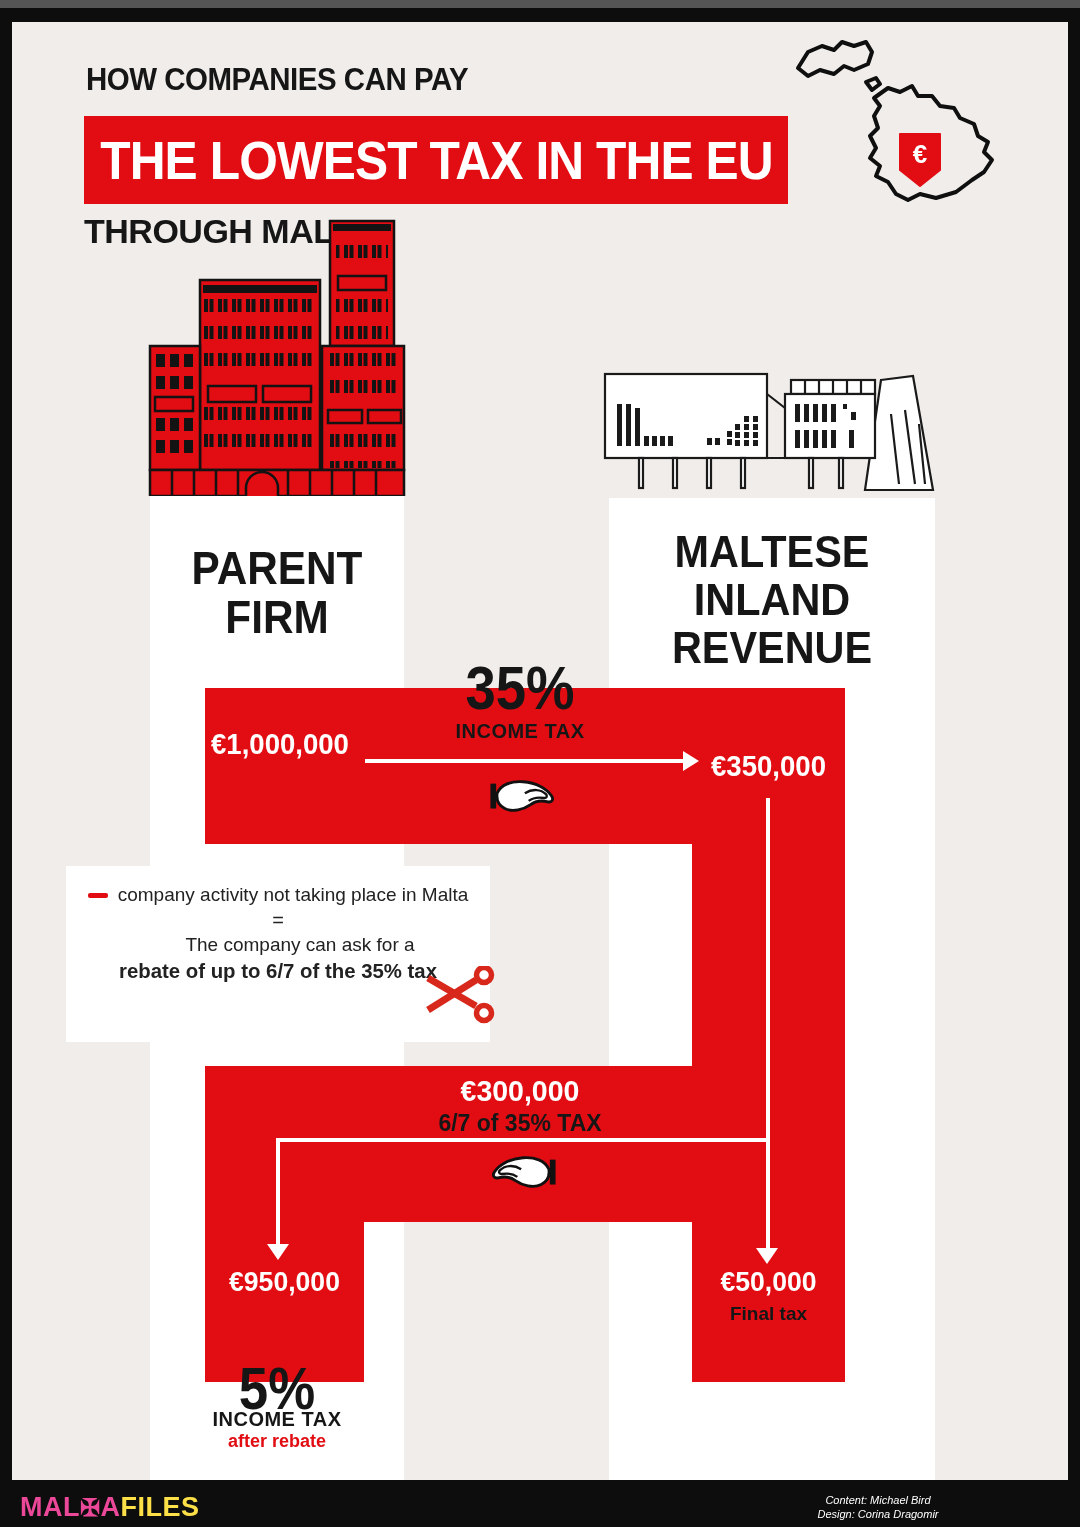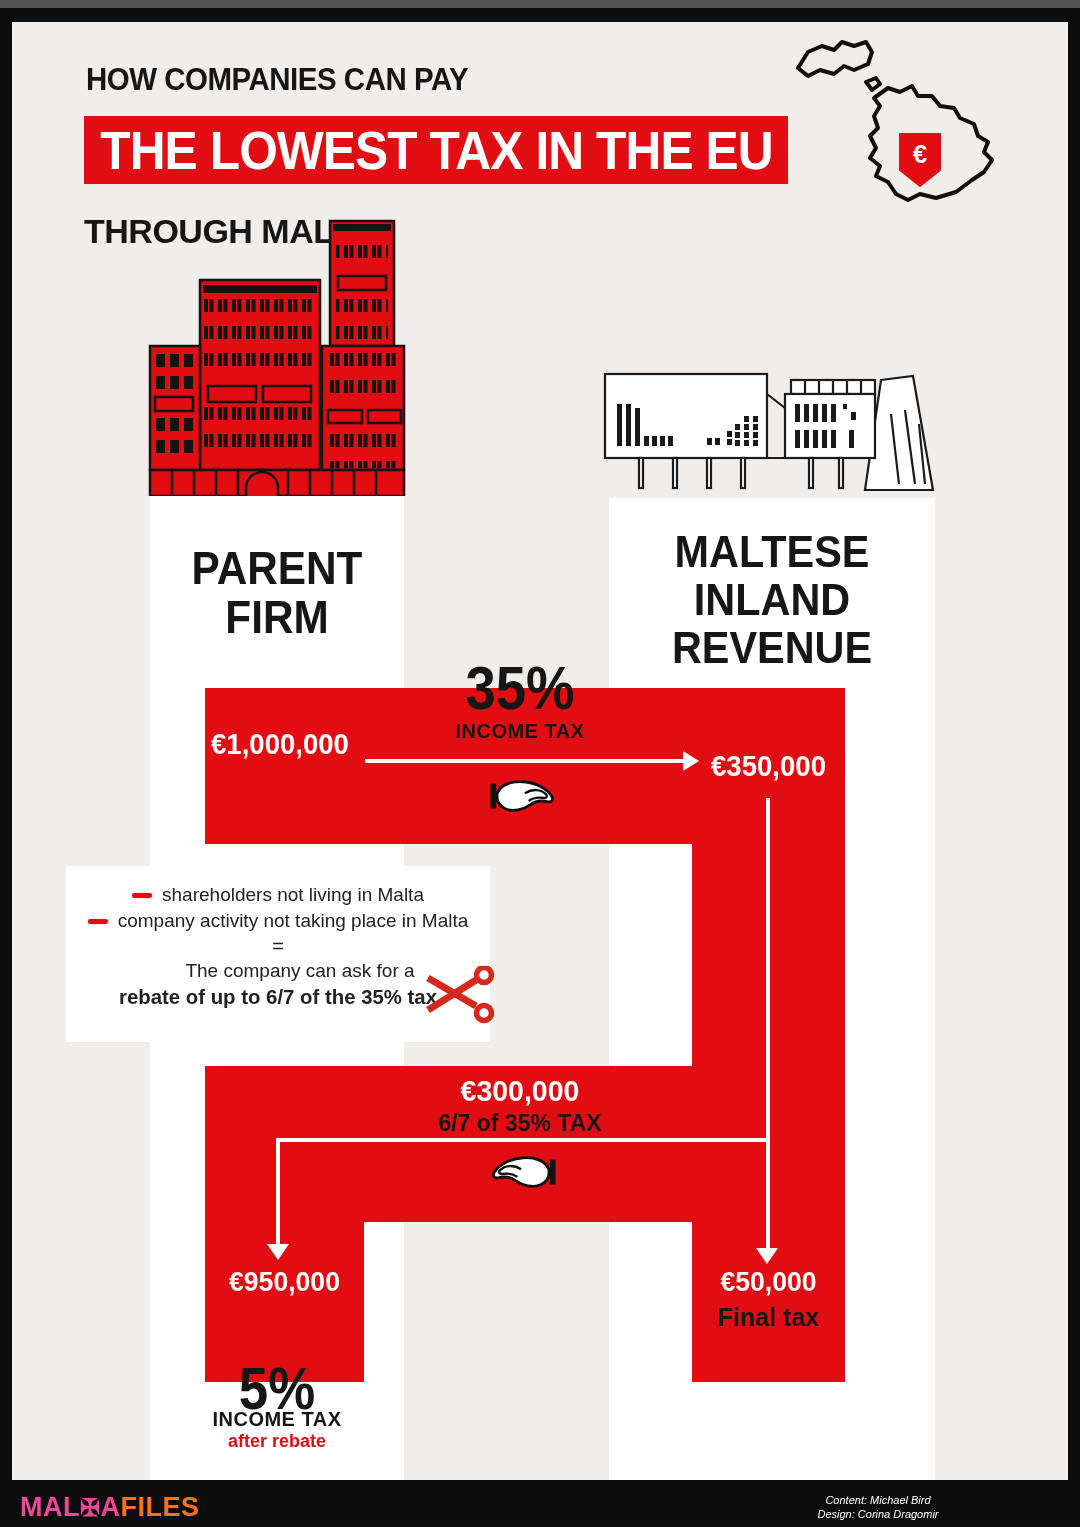--- a/index.html
+++ b/index.html
@@ -22,33 +22,33 @@
   .sqx92{transform:scaleX(0.92);transform-origin:center;}
   .sqx95{transform:scaleX(0.95);transform-origin:center;}
   .wline{background:#ffffff;}
   .arrow-right{width:0;height:0;border-left:16px solid #fff;border-top:10px solid transparent;border-bottom:10px solid transparent;}
   .arrow-down{width:0;height:0;border-top:16px solid #fff;border-left:11px solid transparent;border-right:11px solid transparent;}
   .infobox{background:#ffffff;}
   .cond-row{display:flex;align-items:center;justify-content:center;gap:10px;height:26px;font-size:19px;color:#222;}
   .dash{display:inline-block;width:20px;height:5px;background:#e20d13;border-radius:2px;flex:0 0 auto;}
   .footer-logo{font-size:27px;font-weight:bold;letter-spacing:0.5px;white-space:nowrap;}
   .logo-red{color:#ec4899;}
-  .logo-white{color:#f97316;text-align:center;}
+  .logo-white{color:#fde047;text-align:center;}
   .credits{font-size:11px;line-height:14px;font-style:italic;color:#ffffff;text-align:right;}
 </style>
 </head>
 <body>
 
 <div class="page">
 
   <div class="abs whitecol" style="left:150px;top:487px;width:254px;height:985px;"></div>
   <div class="abs whitecol" style="left:609px;top:490px;width:326px;height:982px;"></div>
 
   <div class="abs bold ink cond sqx95" style="left:86px;top:54px;font-size:31px;transform-origin:left;">HOW COMPANIES CAN PAY</div>
-  <div class="abs redshape" style="left:84px;top:108px;width:704px;height:68px;display:flex;align-items:center;justify-content:center;">
+  <div class="abs redshape" style="left:84px;top:108px;width:704px;height:88px;display:flex;align-items:center;justify-content:center;">
     <div class="bold white sqx92" style="font-size:54px;letter-spacing:-1px;white-space:nowrap;">THE LOWEST TAX IN THE EU</div>
   </div>
   <div class="abs bold ink cond" style="left:84px;top:204px;width:704px;text-align:left;font-size:34px;">THROUGH MALTA</div>
 
   <svg class="abs" style="left:788px;top:18px;" width="224" height="196" viewBox="0 0 224 196">
     <g fill="none" stroke="#0f0f0f" stroke-width="4" stroke-linejoin="round">
       <path d="M10,42 L20,26 L34,20 L46,24 L54,16 L66,20 L78,16 L84,26 L80,38 L66,44 L56,40 L46,48 L32,44 L20,50 Z"></path>
       <path d="M78,56 L88,52 L92,58 L84,64 Z"></path>
       <path d="M86,72 L100,62 L112,66 L124,60 L130,70 L144,70 L152,80 L166,82 L172,92 L186,98 L190,110 L200,116 L196,126 L204,134 L196,146 L184,154 L168,166 L148,172 L132,168 L120,174 L108,168 L100,156 L88,150 L92,140 L82,132 L88,122 L82,110 L90,102 L86,90 L92,80 Z"></path>
     </g>
@@ -190,24 +190,20 @@
     <path d="M9,18 C13,9 24,5 36,6 C50,7 61,13 66,21 C68,24 67,28 62,27 C54,25 49,26 44,30 C37,35 25,38 17,34 C11,31 8,25 9,18 Z" fill="#fff" stroke="#111" stroke-width="3" stroke-linejoin="round"></path>
     <path d="M38,18 C46,13 55,14 60,19 C62,21 61,23 58,23 C52,22 46,23 42,26" fill="none" stroke="#111" stroke-width="2.5"></path>
   </svg>
 
   <div class="abs wline" style="left:766px;top:790px;width:4px;height:450px;"></div>
   <div class="abs arrow-down" style="left:756px;top:1240px;"></div>
 
   <div class="abs infobox" style="left:66px;top:858px;width:424px;height:176px;padding-top:16px;box-sizing:border-box;">
     <div class="cond-row">
       <span class="dash"></span>
-      <span>shareholders not living in Malta</span>
-    </div>
-    <div class="cond-row">
-      <span class="dash"></span>
       <span>company activity not taking place in Malta</span>
     </div>
     <div class="cond-row" style="height:24px;font-size:20px;">=</div>
     <div class="cond-row" style="height:25px;padding-left:44px;">The company can ask for a</div>
     <div class="cond-row bold red-text" style="height:27px;font-size:21px;transform:scaleX(0.97);">rebate of up to 6/7 of the 35% tax</div>
   </div>
 
   <svg class="abs" style="left:424px;top:958px;" width="74" height="58" viewBox="0 0 74 58">
     <g stroke="#d8271b" fill="none">
       <line x1="4" y1="12" x2="52" y2="40" stroke-width="7"></line>
@@ -224,21 +220,21 @@
   <div class="abs arrow-down" style="left:267px;top:1236px;"></div>
 
   <svg class="abs" style="left:490px;top:1144px;transform:scaleX(-1);" width="68" height="44" viewBox="0 0 70 46">
     <rect x="2" y="8" width="6" height="26" fill="#111"></rect>
     <path d="M9,18 C13,9 24,5 36,6 C50,7 61,13 66,21 C68,24 67,28 62,27 C54,25 49,26 44,30 C37,35 25,38 17,34 C11,31 8,25 9,18 Z" fill="#fff" stroke="#111" stroke-width="3" stroke-linejoin="round"></path>
     <path d="M38,18 C46,13 55,14 60,19 C62,21 61,23 58,23 C52,22 46,23 42,26" fill="none" stroke="#111" stroke-width="2.5"></path>
   </svg>
 
   <div class="abs bold white center sqx95" style="left:205px;top:1258px;width:159px;font-size:28px;">€950,000</div>
   <div class="abs bold white center sqx95" style="left:692px;top:1258px;width:153px;font-size:28px;">€50,000</div>
-  <div class="abs bold ink center" style="left:692px;top:1295px;width:153px;font-size:25px;">Final tax</div>
+  <div class="abs bold ink center" style="left:692px;top:1295px;width:153px;font-size:19px;">Final tax</div>
 
   <div class="abs bold ink center sqx88" style="left:150px;top:1346px;width:254px;font-size:60px;">5%</div>
   <div class="abs bold ink center" style="left:150px;top:1400px;width:254px;font-size:20px;letter-spacing:0.5px;">INCOME TAX</div>
   <div class="abs red-text center" style="left:150px;top:1423px;width:254px;font-size:18px;">after rebate</div>
 
   <div class="abs frame" style="left:0;top:0;width:12px;height:1527px;"></div>
   <div class="abs frame" style="left:1068px;top:0;width:12px;height:1527px;"></div>
   <div class="abs frame" style="left:0;top:0;width:1080px;height:14px;"></div>
 
   <div class="abs frame" style="left:0;top:1472px;width:1080px;height:55px;">

